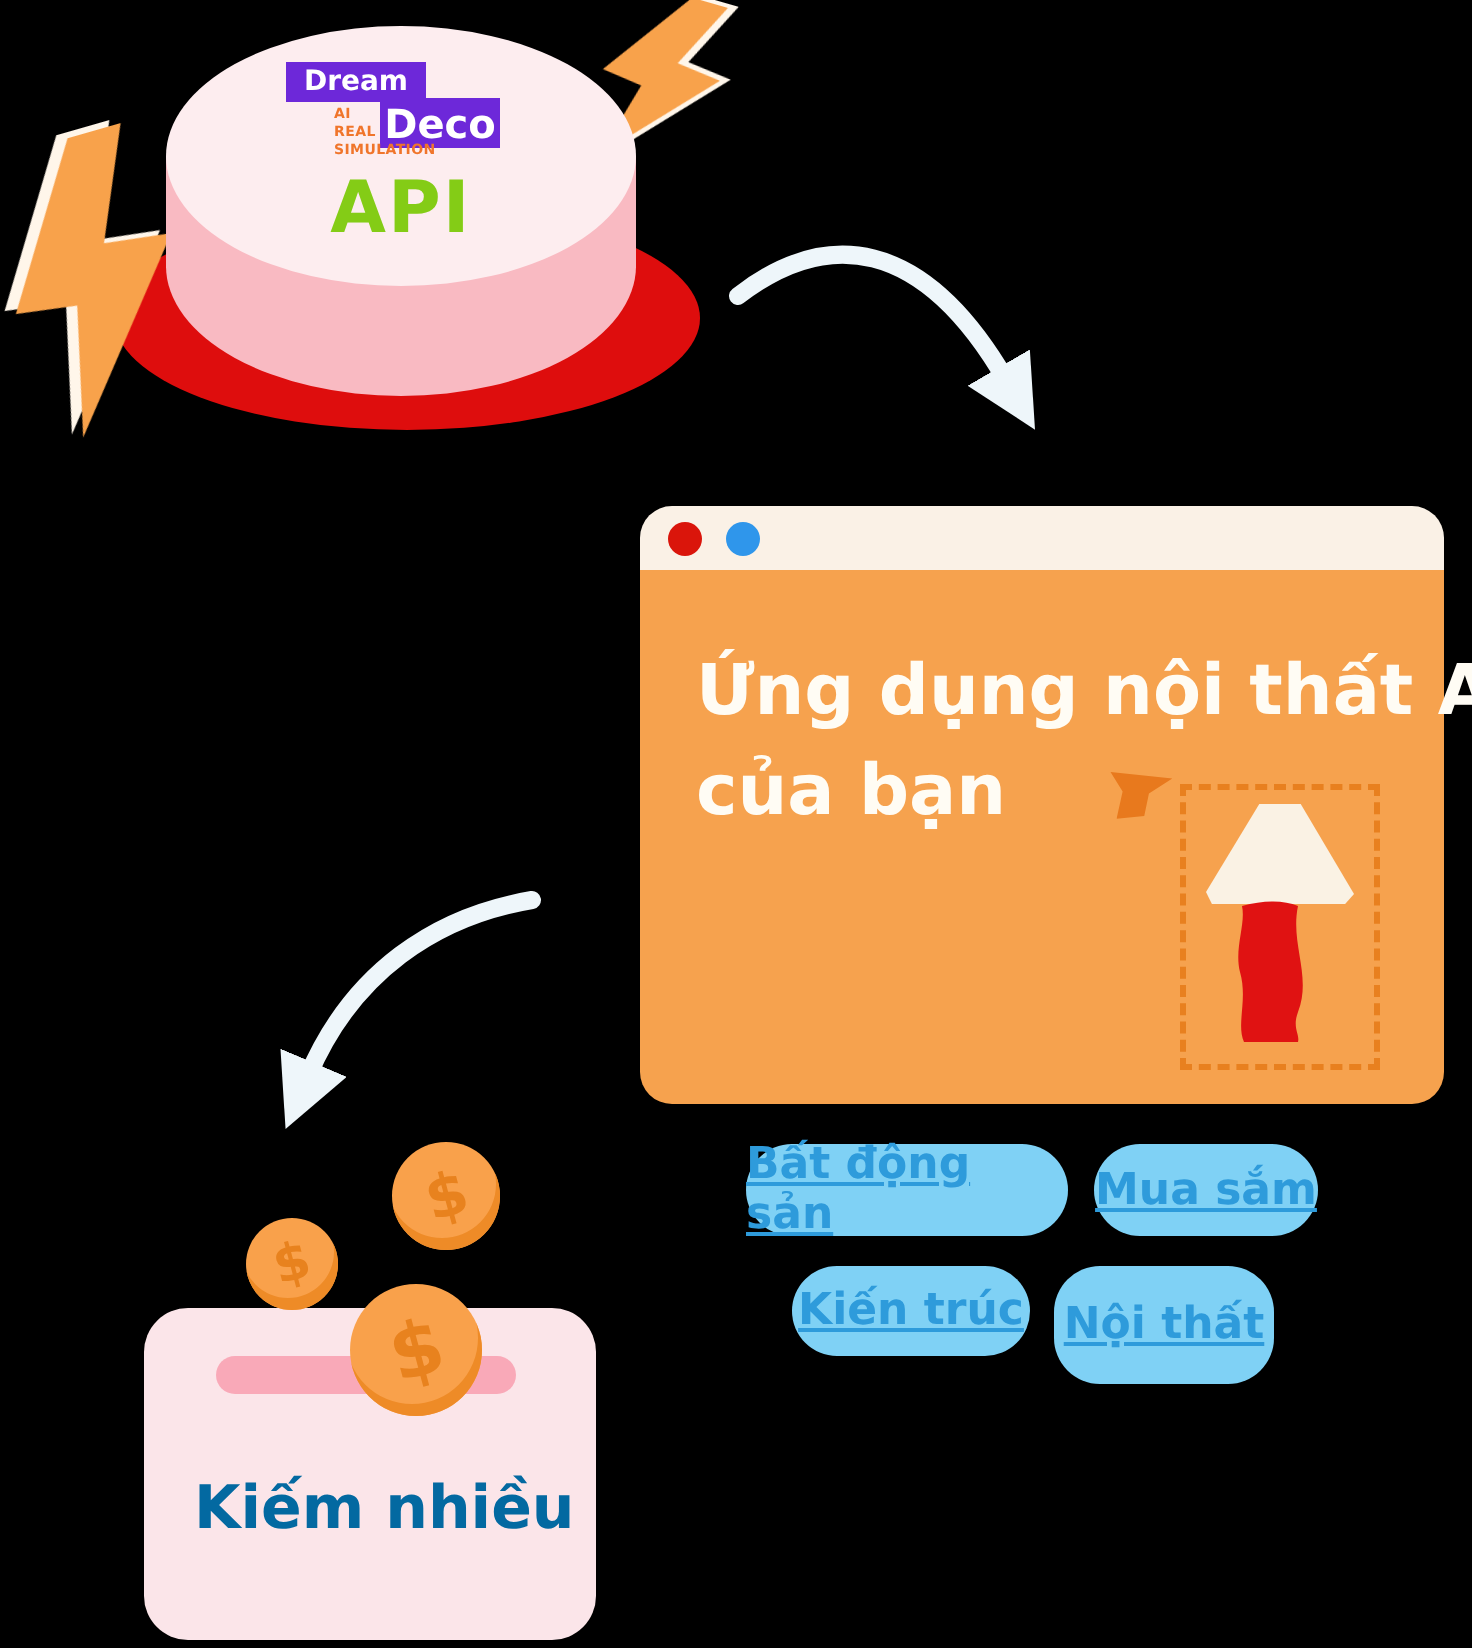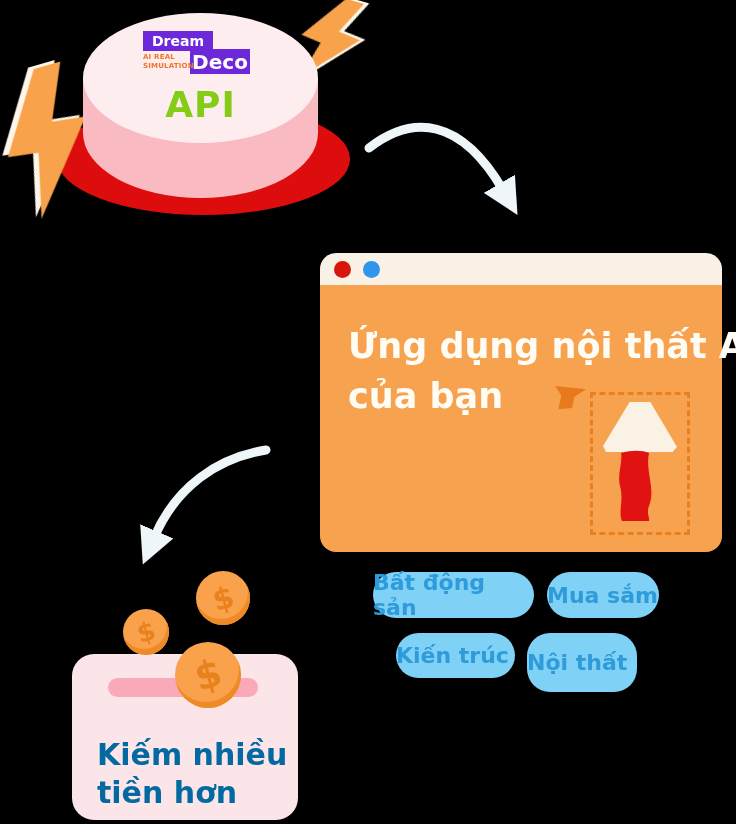--- a/index.html
+++ b/index.html
@@ -14,21 +14,21 @@
   .bolt{overflow:visible;}
   .bolt-left{left:2px;top:68px;width:92px;height:146px;transform:rotate(-16deg);filter:drop-shadow(-5px -3px 0 #FFF6EA);}
   .bolt-right{left:299px;top:-4px;width:62px;height:88px;transform:rotate(16deg);filter:drop-shadow(5px -2px 0 #FFF6EA);}
   .btn-bottom{left:83px;top:68px;width:235px;height:130px;background:#F9BAC2;border-radius:50%;}
   .btn-side{left:83px;top:78px;width:235px;height:56px;background:#F9BAC2;}
   .btn-top{left:83px;top:13px;width:235px;height:130px;background:#FDEDEF;border-radius:50%;}
   .logo-box{background:#6d28d9;color:#FFFFFF;display:flex;align-items:center;justify-content:center;font-weight:700;}
   .logo-dream{left:143px;top:31px;width:70px;height:20px;font-size:14px;}
   .logo-deco{left:190px;top:49px;width:60px;height:25px;font-size:20px;}
   .logo-tagline{left:143px;top:53px;width:46px;color:#F0752B;font-size:7px;font-weight:700;line-height:9px;letter-spacing:.2px;}
-  .logo-tagline span{display:block;}
+  .logo-tagline span{display:block;margin-left:24px;}
   .api-label{left:83px;top:84px;width:235px;text-align:center;font-size:36px;font-weight:800;color:#84cc16;letter-spacing:1px;}
 
   
   .arrow{overflow:visible;}
   .arrow1{left:363px;top:106px;width:185px;height:135px;}
   .arrow2{left:118px;top:438px;width:165px;height:140px;}
 
   
   .browser{left:320px;top:253px;width:402px;height:299px;border-radius:16px;}
   .browser-bar{position:absolute;left:0;top:0;width:402px;height:32px;background:#FAF1E6;border-radius:16px 16px 0 0;}
@@ -37,22 +37,22 @@
   .dot-blue{left:43px;background:#2F96EB;}
   .browser-body{position:absolute;left:0;top:32px;width:402px;height:267px;background:#F6A24E;border-radius:0 0 16px 16px;}
   .browser-title{position:absolute;left:28px;top:36px;font-size:35px;font-weight:800;color:#FFFCF4;line-height:50px;white-space:nowrap;}
   .dashed-box{position:absolute;left:270px;top:107px;width:100px;height:143px;border:3px dashed #E8801F;box-sizing:border-box;}
   .lampshade{position:absolute;left:283px;top:117px;width:74px;height:50px;background:#FAF2E4;
     clip-path:polygon(36% 0,64% 0,100% 90%,94% 100%,4% 100%,0 88%);}
   .lampbase{position:absolute;left:292px;top:165px;width:46px;height:74px;}
   .cursor{position:absolute;left:236px;top:96px;width:32px;height:28px;transform:rotate(-10deg);}
 
   
-  .tag{background:#7FD1F5;color:#2E9BDB;border-radius:23px;display:flex;align-items:center;
-    font-size:22px;font-weight:700;}
+  .tag{background:#7FD1F5;color:#2E9BDB;border-radius:23px;display:flex;align-items:center;justify-content:center;
+    font-size:22px;font-weight:700;text-decoration:underline;}
   .tag1{left:373px;top:572px;width:161px;height:46px;}
   .tag2{left:547px;top:572px;width:112px;height:46px;}
   .tag3{left:396px;top:633px;width:119px;height:45px;}
   .tag4{left:527px;top:633px;width:110px;height:59px;}
 
   
   .money-box{left:72px;top:654px;width:226px;height:166px;background:#FBE5E9;border-radius:22px;}
   .money-slot{left:108px;top:678px;width:150px;height:19px;background:#F9A9B8;border-radius:10px;}
   .money-heading{left:97px;top:736px;font-size:30px;font-weight:800;color:#0369a1;line-height:38px;}
   .coin{border-radius:50%;background:#F9A14B;box-shadow:inset -2px -6px 0 #EE8B27;
@@ -141,21 +141,20 @@
         <path d="M0,0 L10,5 L0,10 z" fill="#EEF6FA"></path>
       </marker>
     </defs>
     <path d="M148 12 C 100 20, 58 48, 36 100" fill="none" stroke="#EEF6FA" stroke-width="9" stroke-linecap="round" marker-end="url(#ah2)"></path>
   </svg>
 
   <div class="abs money-box"></div>
   <div class="abs money-slot"></div>
   <div class="abs money-heading">
     <div>Kiếm nhiều</div>
-    <div>tiền hơn</div>
   </div>
   <div class="abs coin coin-a">
     <span>$</span>
   </div>
   <div class="abs coin coin-b">
     <span>$</span>
   </div>
   <div class="abs coin coin-c">
     <span>$</span>
   </div>

